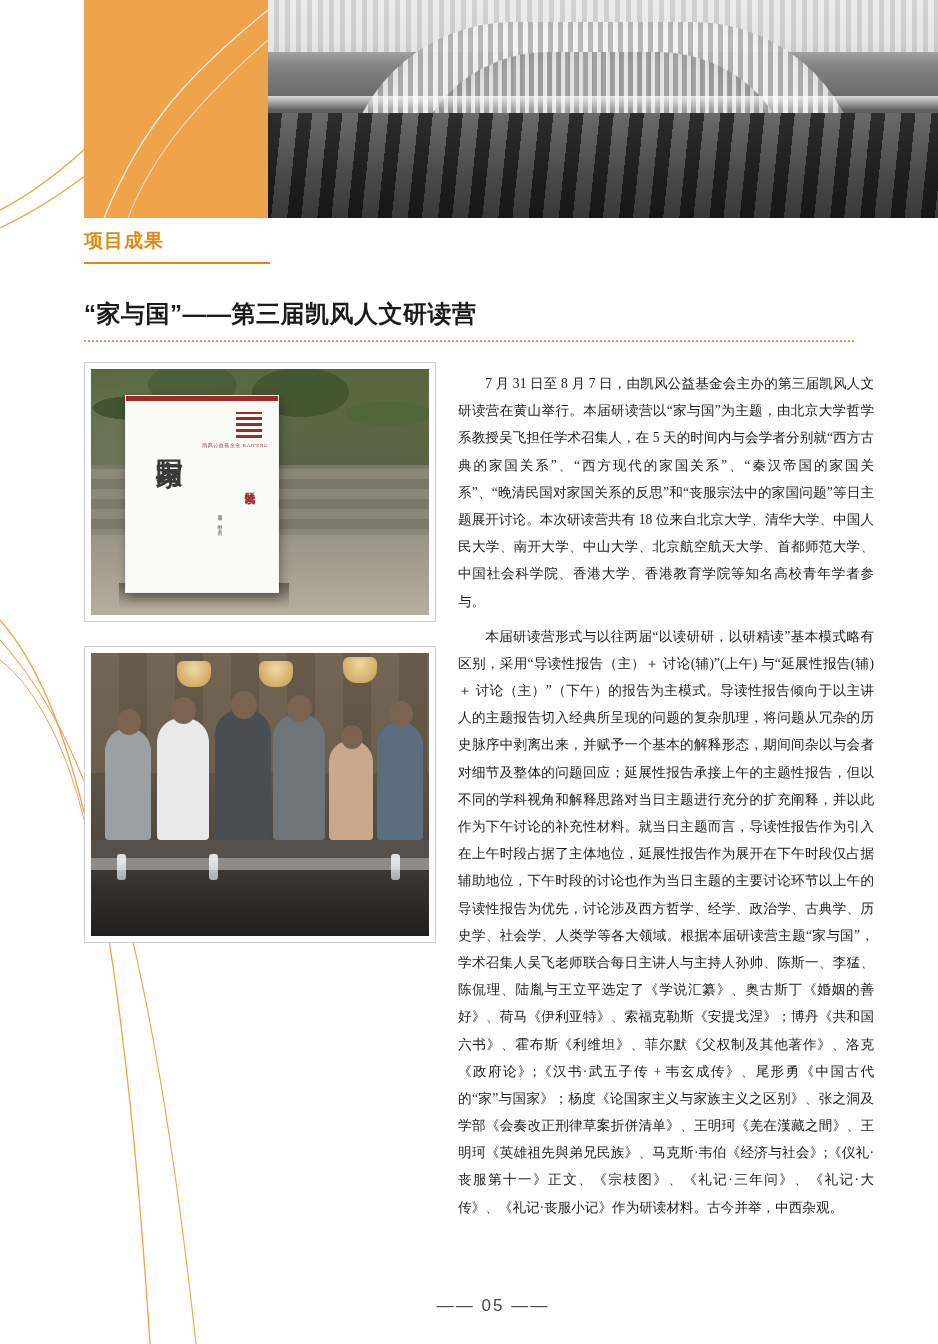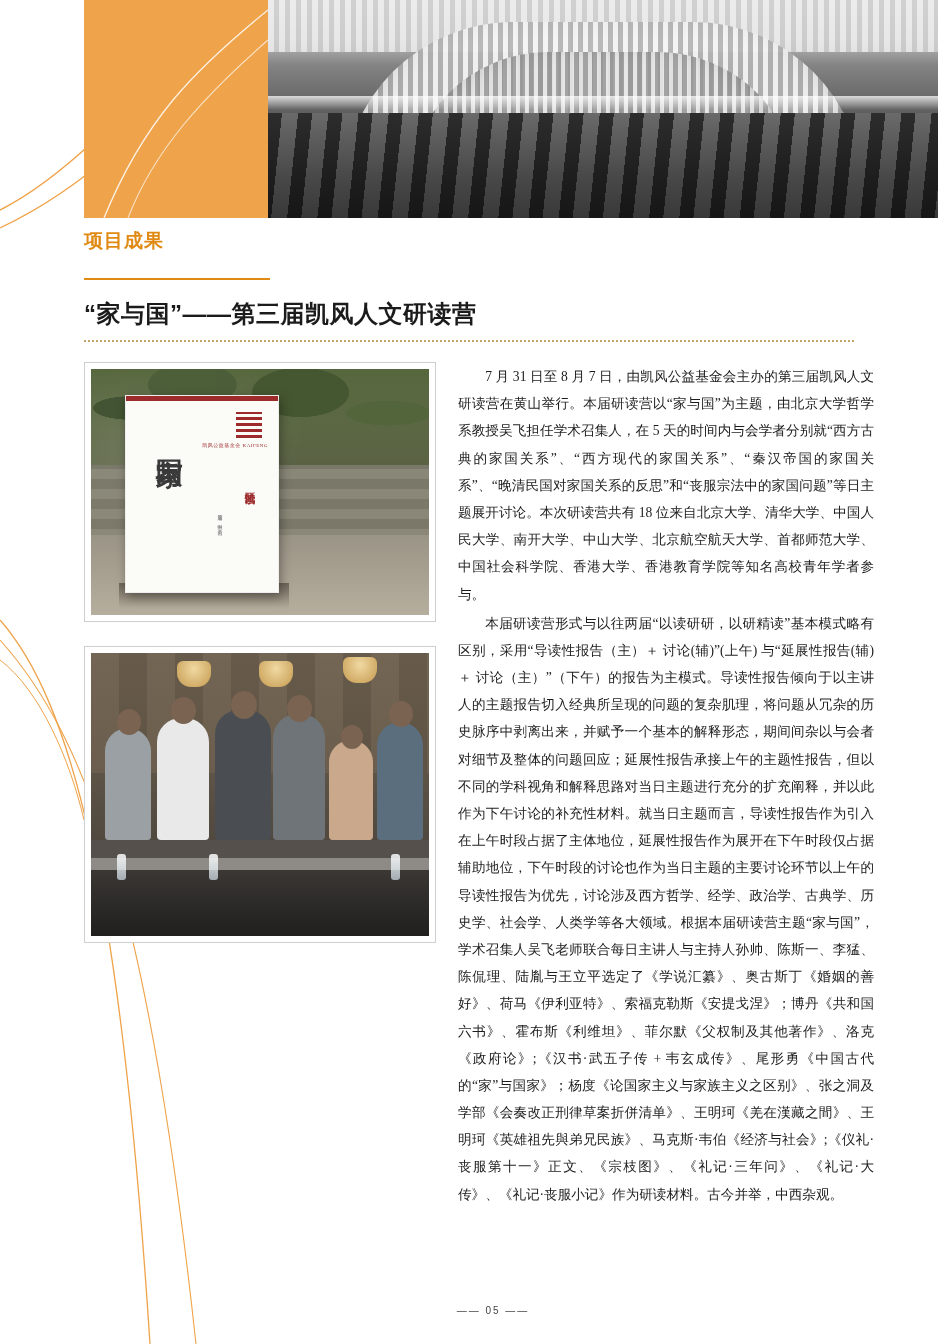--- a/index.html
+++ b/index.html
@@ -110,21 +110,21 @@
     left: 84px;
     top: 228px;
     width: 190px;
   }
   .section-heading .txt {
     font-family: "Liberation Sans", sans-serif;
     font-weight: bold;
     font-size: 19px;
     color: #e08a14;
     letter-spacing: 1px;
-    padding-bottom: 24px;
+    padding-bottom: 8px;
   }
   .section-heading .rule {
     height: 2px;
     background: #e08a14;
     width: 186px;
   }
 
   
   .article-title {
     position: absolute;
@@ -313,33 +313,33 @@
 
   .body-text {
     font-size: 13.6px;
     line-height: 2.0;
     color: #1c1c1c;
     text-align: justify;
     text-justify: inter-ideograph;
     font-family: "Liberation Serif", "DejaVu Serif", serif;
   }
   .body-text p {
-    margin: 1px 0 2px 0;
+    margin: 8px 0 2px 0;
     text-indent: 2em;
   }
 
   
   .footer {
     position: absolute;
     left: 0;
     right: 0;
     bottom: 28px;
     text-align: center;
     font-family: "Liberation Sans", sans-serif;
-    font-size: 10px;
+    font-size: 17px;
     color: #444;
     letter-spacing: 2px;
     padding-left: 48px;
   }
 </style>
 </head>
 <body>
 
 <svg class="left-curves" viewBox="0 0 260 1344" preserveAspectRatio="none">
   <path d="M 230 0 C 120 120, 60 180, 0 210" fill="none" stroke="#efa34a" stroke-width="1.4"></path>

